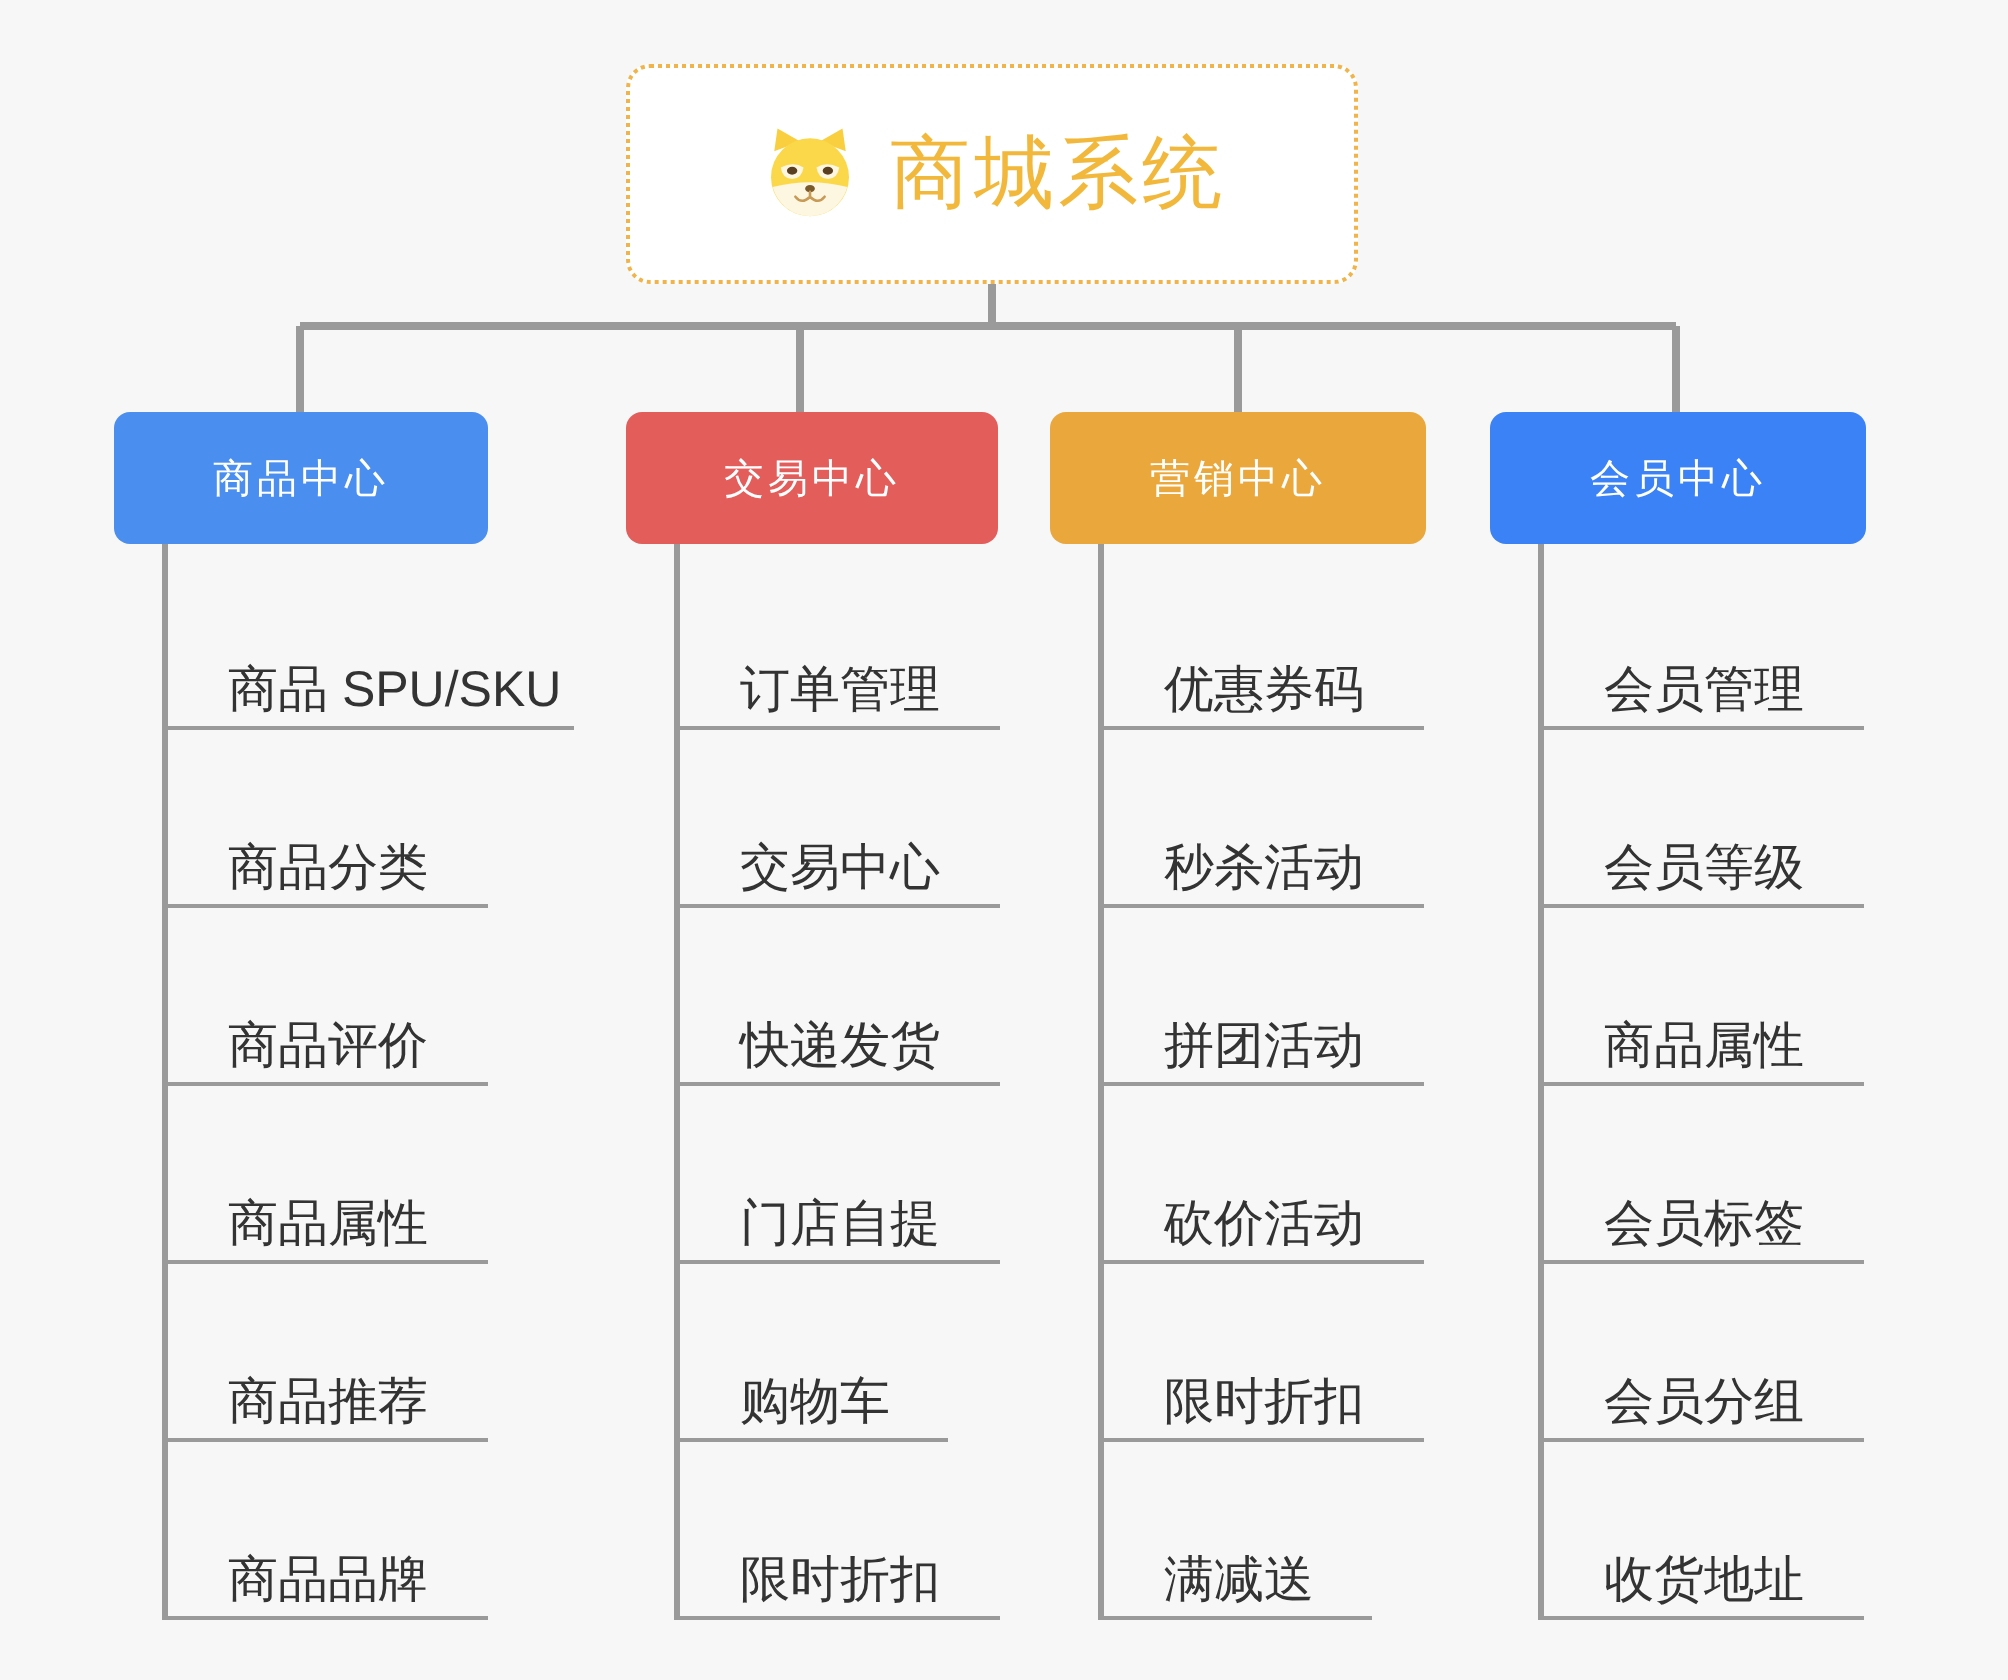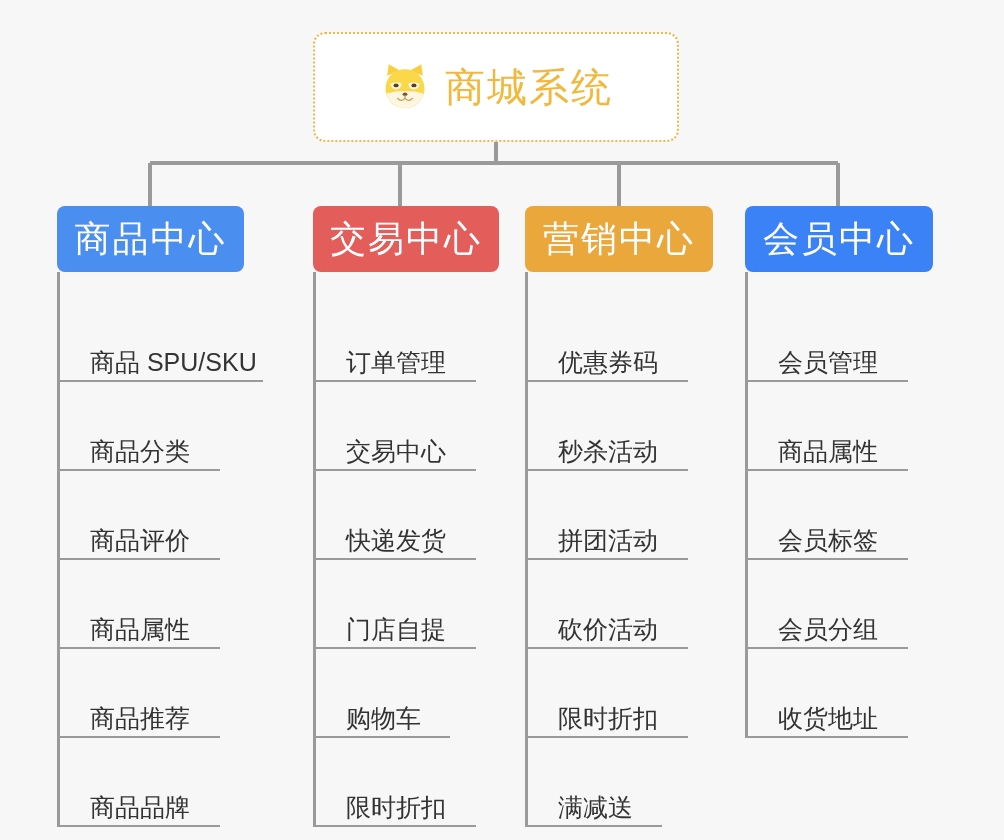--- a/index.html
+++ b/index.html
@@ -67,40 +67,41 @@
     top: 206px;
   }
   .cat-box {
     height: 66px;
     box-sizing: border-box;
     border-radius: 8px;
     display: flex;
     align-items: center;
     justify-content: center;
     color: #ffffff;
-    font-size: 36px;
+    font-size: 20px;
     letter-spacing: 2px;
     white-space: nowrap;
   }
 
   .col-0 { left: 57px;  }
   .col-1 { left: 313px; }
   .col-2 { left: 525px; }
   .col-3 { left: 745px; }
 
   .col-0 .cat-box { width: 187px; background: #4a8ef0; }
   .col-1 .cat-box { width: 186px; background: #e35d5b; }
   .col-2 .cat-box { width: 188px; background: #eaa73c; }
   .col-3 .cat-box { width: 188px; background: #3b82f6; }
 
   
   .leaf-list {
     position: relative;
     margin-top: 0;
-    padding-top: 21px;
+    padding-top: 4px;
+    margin-left: 24px;
   }
   
   .leaf-list::before {
     content: "";
     position: absolute;
     left: 0;
     top: 0;
     bottom: 0;
     width: 3px;
     background: #9a9a9a;
@@ -267,20 +268,24 @@
   <div class="column col-3">
     <div class="cat-box">
       <span>会员中心</span>
     </div>
     <div class="leaf-list">
       <div class="leaf-item">
         <span class="leaf-label">会员管理</span>
         <span class="leaf-underline" style="width:163px"></span>
       </div>
       <div class="leaf-item">
+        <span class="leaf-label">会员等级</span>
+        <span class="leaf-underline" style="width:163px"></span>
+      </div>
+      <div class="leaf-item">
         <span class="leaf-label">商品属性</span>
         <span class="leaf-underline" style="width:163px"></span>
       </div>
       <div class="leaf-item">
         <span class="leaf-label">会员标签</span>
         <span class="leaf-underline" style="width:163px"></span>
       </div>
       <div class="leaf-item">
         <span class="leaf-label">会员分组</span>
         <span class="leaf-underline" style="width:163px"></span>

